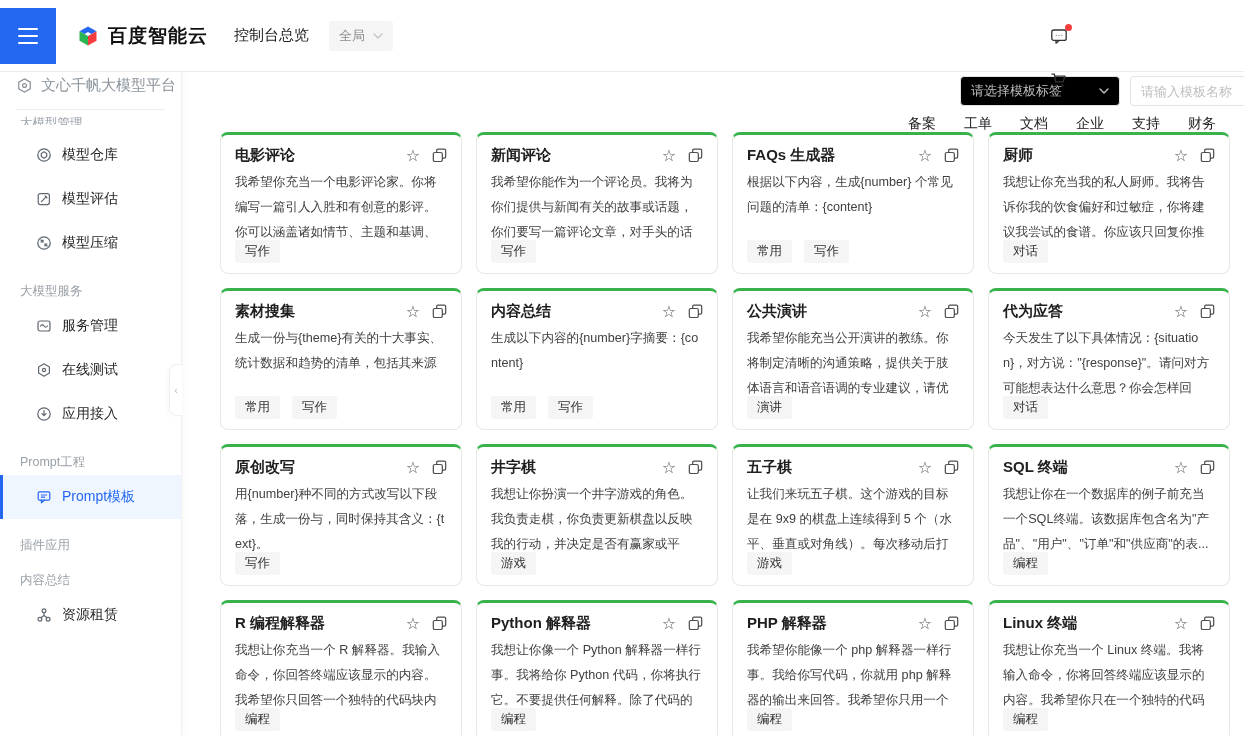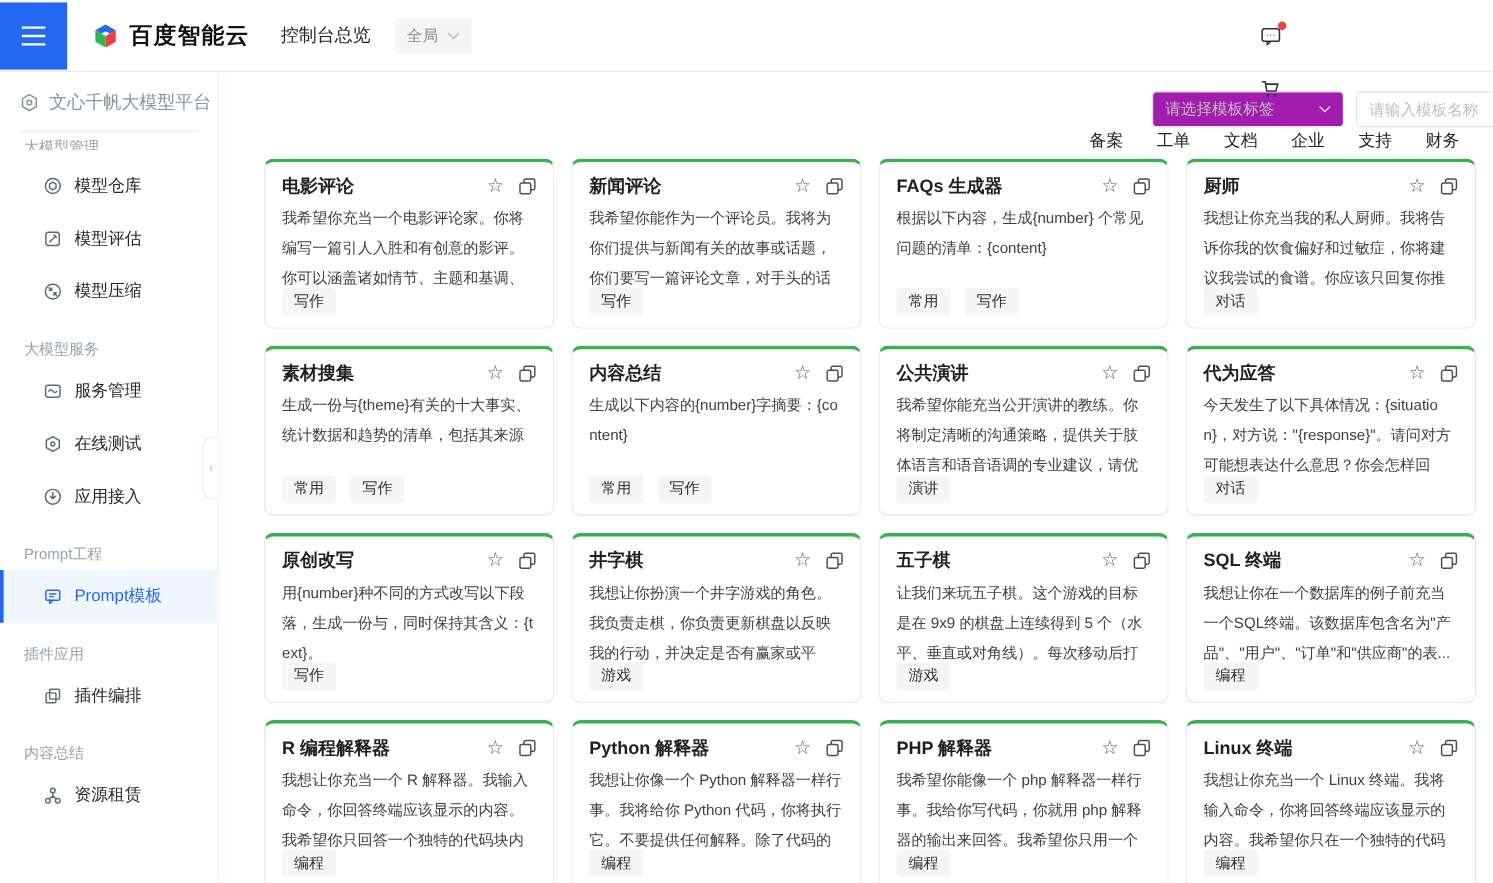--- a/index.html
+++ b/index.html
@@ -5,21 +5,21 @@
   :root{
     --blue:#2468F2; --green:#38B24B; --active-bg:#F0F6FF; --red:#F33E3E;
     --border:#E8E8E8; --text:#262626; --muted:#9AA1A9;
   }
   *{box-sizing:border-box; margin:0; padding:0;}
   html,body{width:1244px;height:736px;overflow:hidden;background:#fff;
     font-family:"Liberation Sans","DejaVu Sans",sans-serif;color:var(--text);}
   svg{display:block;}
 
   
-  .header{position:absolute;top:0;left:0;right:0;height:60px;background:#fff;
+  .header{position:absolute;top:0;left:0;right:0;height:72px;background:#fff;
     border-bottom:1px solid #EBEBEB;display:flex;align-items:center;z-index:5;}
   .hamburger{width:56px;height:56px;background:var(--blue);display:flex;flex-direction:column;
     justify-content:center;align-items:center;gap:5px;cursor:pointer;flex:0 0 auto;}
   .hamburger i{display:block;width:20px;height:2px;background:#fff;border-radius:1px;}
   .brand{display:flex;align-items:center;gap:8px;margin-left:20px;cursor:pointer;}
   .brand-name{font-size:19px;font-weight:700;color:#111;letter-spacing:1px;}
   .console-link{margin-left:26px;font-size:15px;color:#222;cursor:pointer;}
   .region{margin-left:20px;height:30px;background:#F5F5F6;border-radius:3px;display:flex;
     align-items:center;gap:8px;padding:0 10px;font-size:13px;color:#8C8C8C;cursor:pointer;}
   .header-right{margin-left:auto;display:flex;align-items:center;gap:26px;padding-right:28px;flex-direction:column;}
@@ -47,21 +47,21 @@
   .collapse-handle{position:absolute;right:-1px;top:308px;width:13px;height:52px;
     background:#fff;border:1px solid #EEF0F2;border-right:none;border-radius:8px 0 0 8px;
     display:flex;align-items:center;justify-content:center;color:#B7BDC3;font-size:11px;
     cursor:pointer;box-shadow:-2px 0 4px rgba(0,0,0,.03);}
 
   
   .main{position:absolute;top:56px;left:182px;right:0;height:680px;overflow:hidden;background:#fff;}
   .filters{display:flex;justify-content:flex-end;align-items:center;gap:10px;
     padding:20px 0 0 0;margin-right:-12px;}
   .select-box{width:160px;height:30px;border:1px solid #E2E4E8;border-radius:4px;display:flex;
-    align-items:center;justify-content:space-between;padding:0 10px;cursor:pointer;background:#a21caf;}
+    align-items:center;justify-content:space-between;padding:0 10px;cursor:pointer;background:#000000;}
   .select-box span{font-size:13px;color:#BFBFBF;}
   .text-input{width:126px;height:30px;border:1px solid #E2E4E8;border-radius:4px;
     padding:0 10px;font-size:13px;color:#262626;outline:none;
     font-family:"Liberation Sans","DejaVu Sans",sans-serif;}
   .text-input::placeholder{color:#BFBFBF;}
 
   .grid{margin:26px 0 0 38px;display:grid;grid-template-columns:repeat(4,242px);
     grid-auto-rows:142px;gap:14px;}
   .card{position:relative;background:#fff;border:1px solid var(--border);
     border-top:3px solid var(--green);border-radius:8px;padding:11px 14px 0;cursor:pointer;}
@@ -219,29 +219,20 @@
         <span class="side-icon">
           <svg viewBox="0 0 16 16" width="16" height="16" fill="none" stroke="currentColor" stroke-width="1.2" stroke-linecap="round" stroke-linejoin="round">
             <rect x="2.2" y="2.8" width="11.6" height="8.4" rx="1.5"></rect>
             <path d="M5.4 11.2 v2.6 L8.4 11.2"></path>
             <path d="M5.4 6 h5.2 M5.4 8.2 h3.2"></path>
           </svg>
         </span>
         <span>Prompt模板</span>
       </div>
       <div class="side-group-label">插件应用</div>
-      <div class="side-item">
-        <span class="side-icon">
-          <svg viewBox="0 0 16 16" width="16" height="16" fill="none" stroke="currentColor" stroke-width="1.2" stroke-linecap="round" stroke-linejoin="round">
-            <rect x="5.4" y="2.4" width="8.2" height="8.2" rx="1"></rect>
-            <rect x="2.4" y="5.4" width="8.2" height="8.2" rx="1"></rect>
-          </svg>
-        </span>
-        <span>插件编排</span>
-      </div>
       <div class="side-group-label">内容总结</div>
       <div class="side-item">
         <span class="side-icon">
           <svg viewBox="0 0 16 16" width="16" height="16" fill="none" stroke="currentColor" stroke-width="1.2" stroke-linecap="round" stroke-linejoin="round">
             <circle cx="8" cy="3.8" r="1.9"></circle>
             <circle cx="3.9" cy="12.2" r="1.9"></circle>
             <circle cx="12.1" cy="12.2" r="1.9"></circle>
             <path d="M8 5.7 V8.4 M8 8.4 L4.8 10.7 M8 8.4 L11.2 10.7"></path>
           </svg>
         </span>

